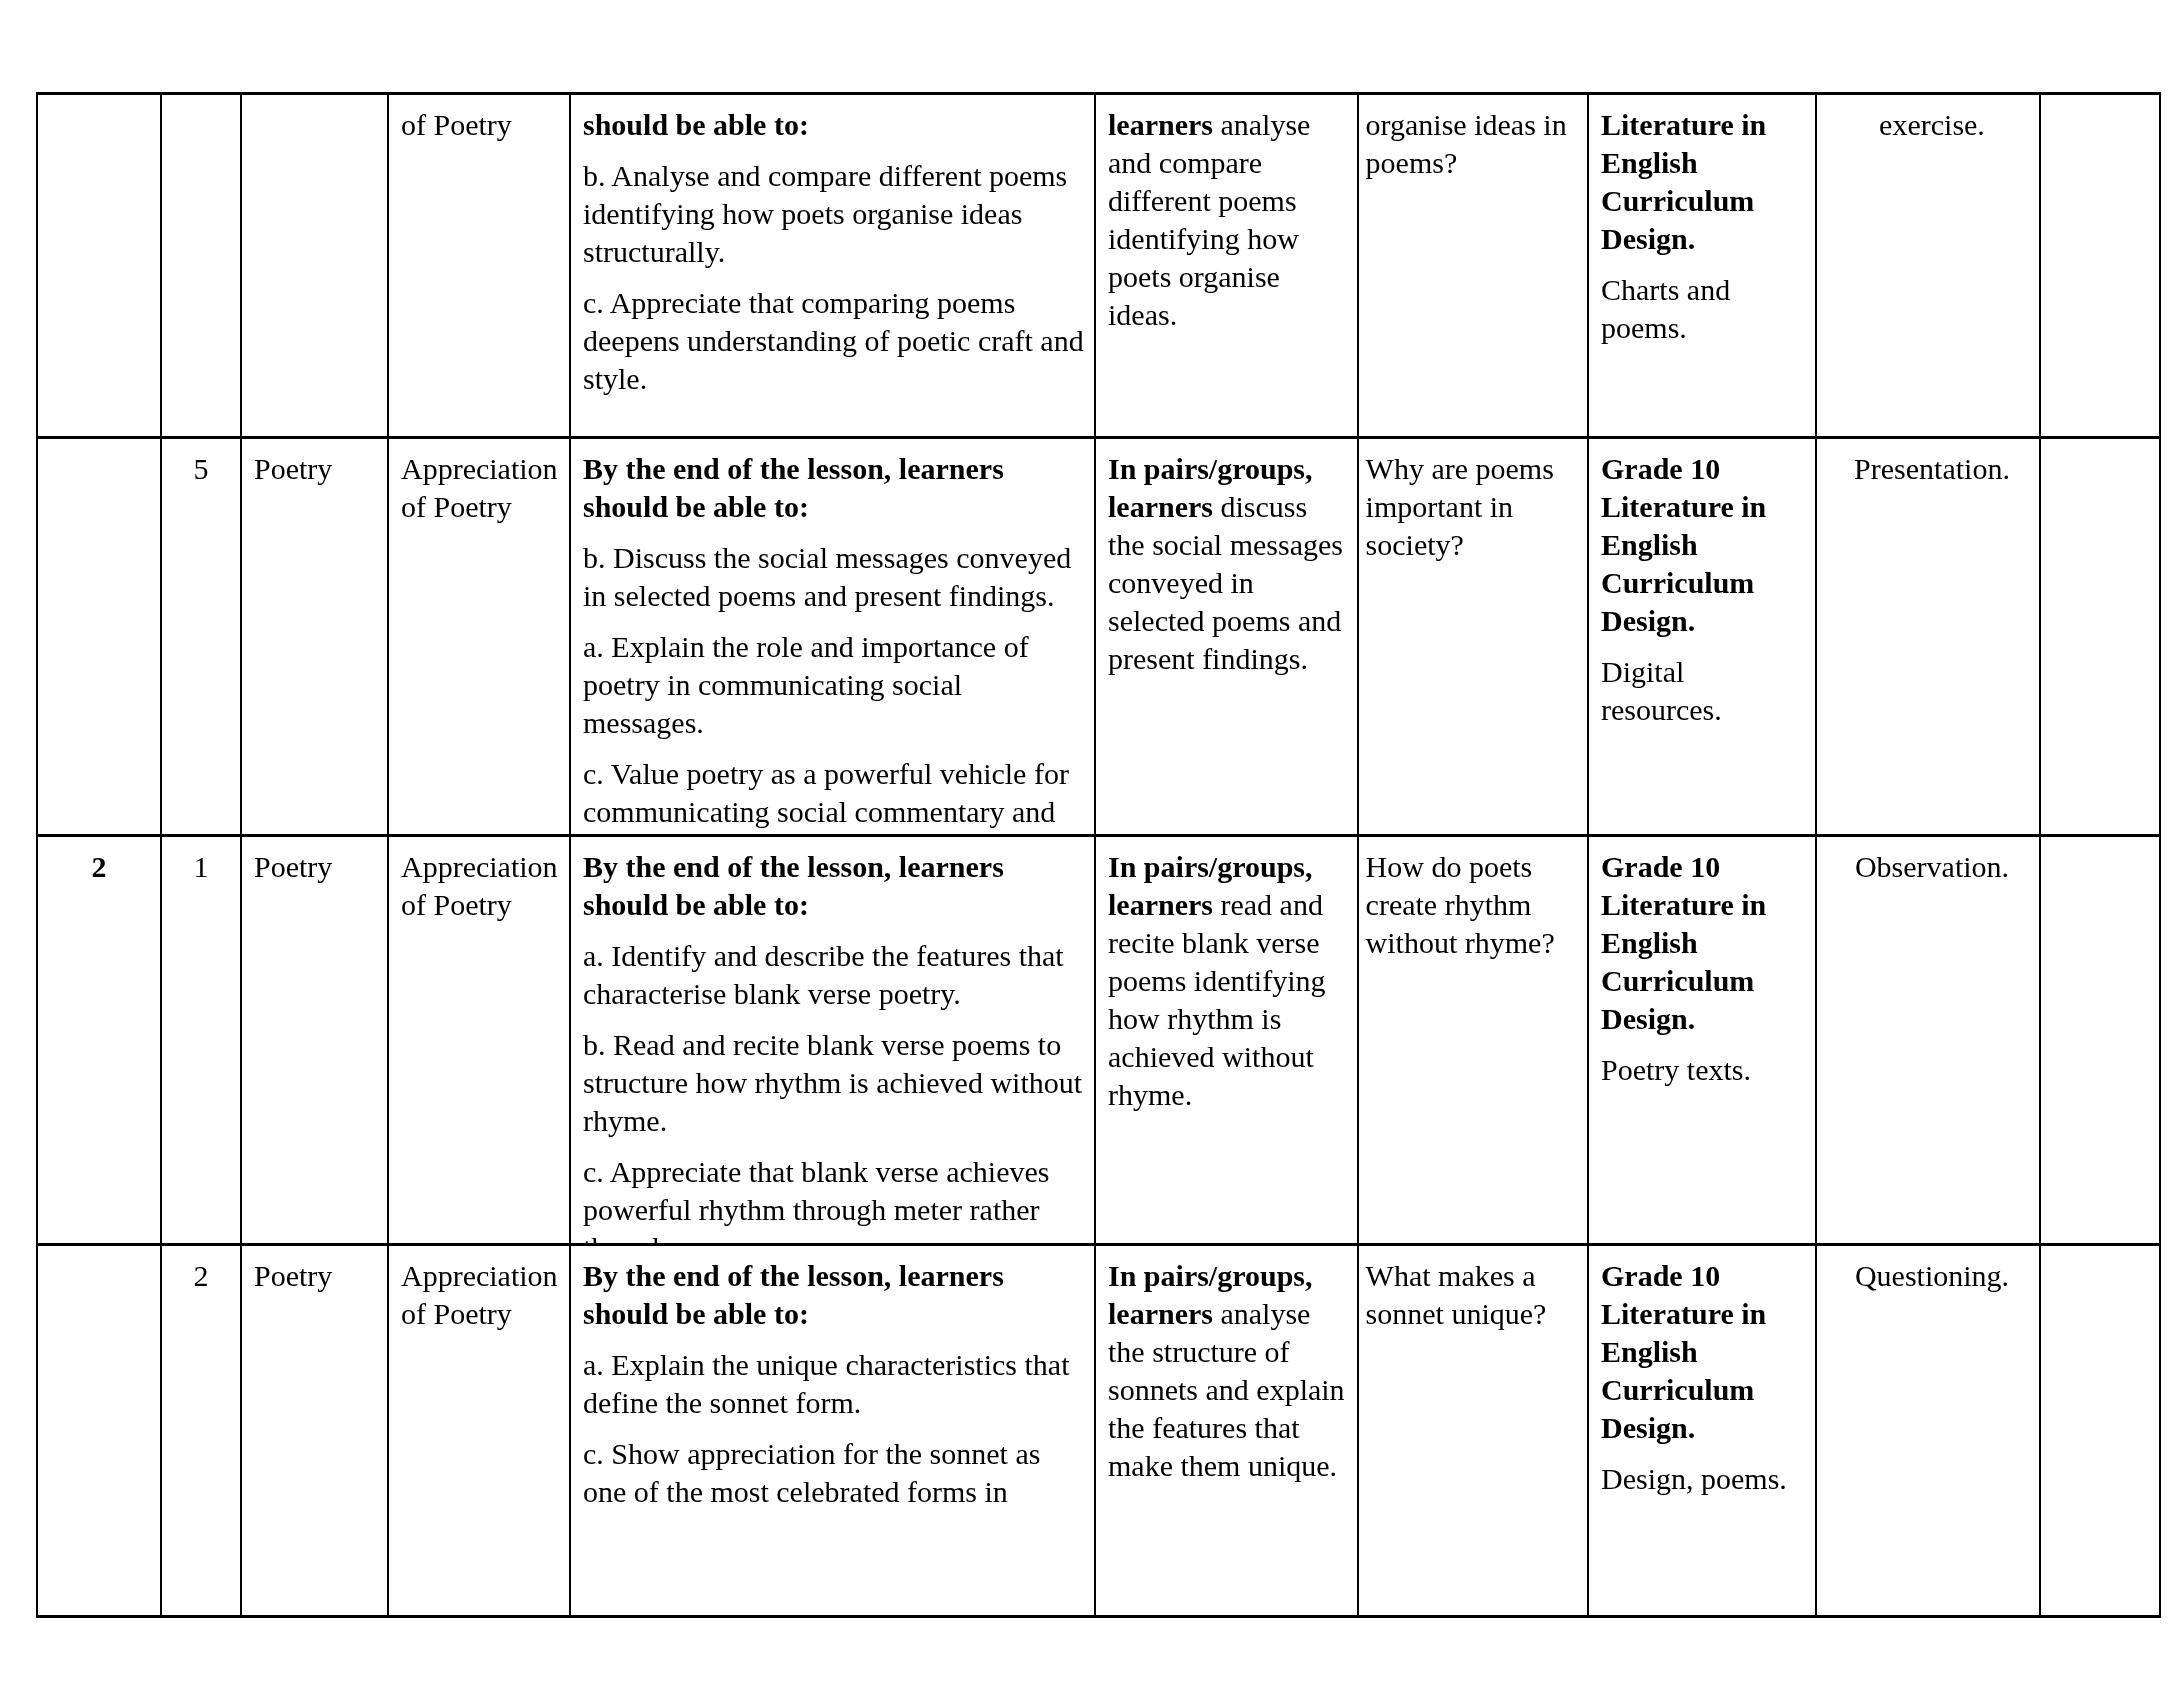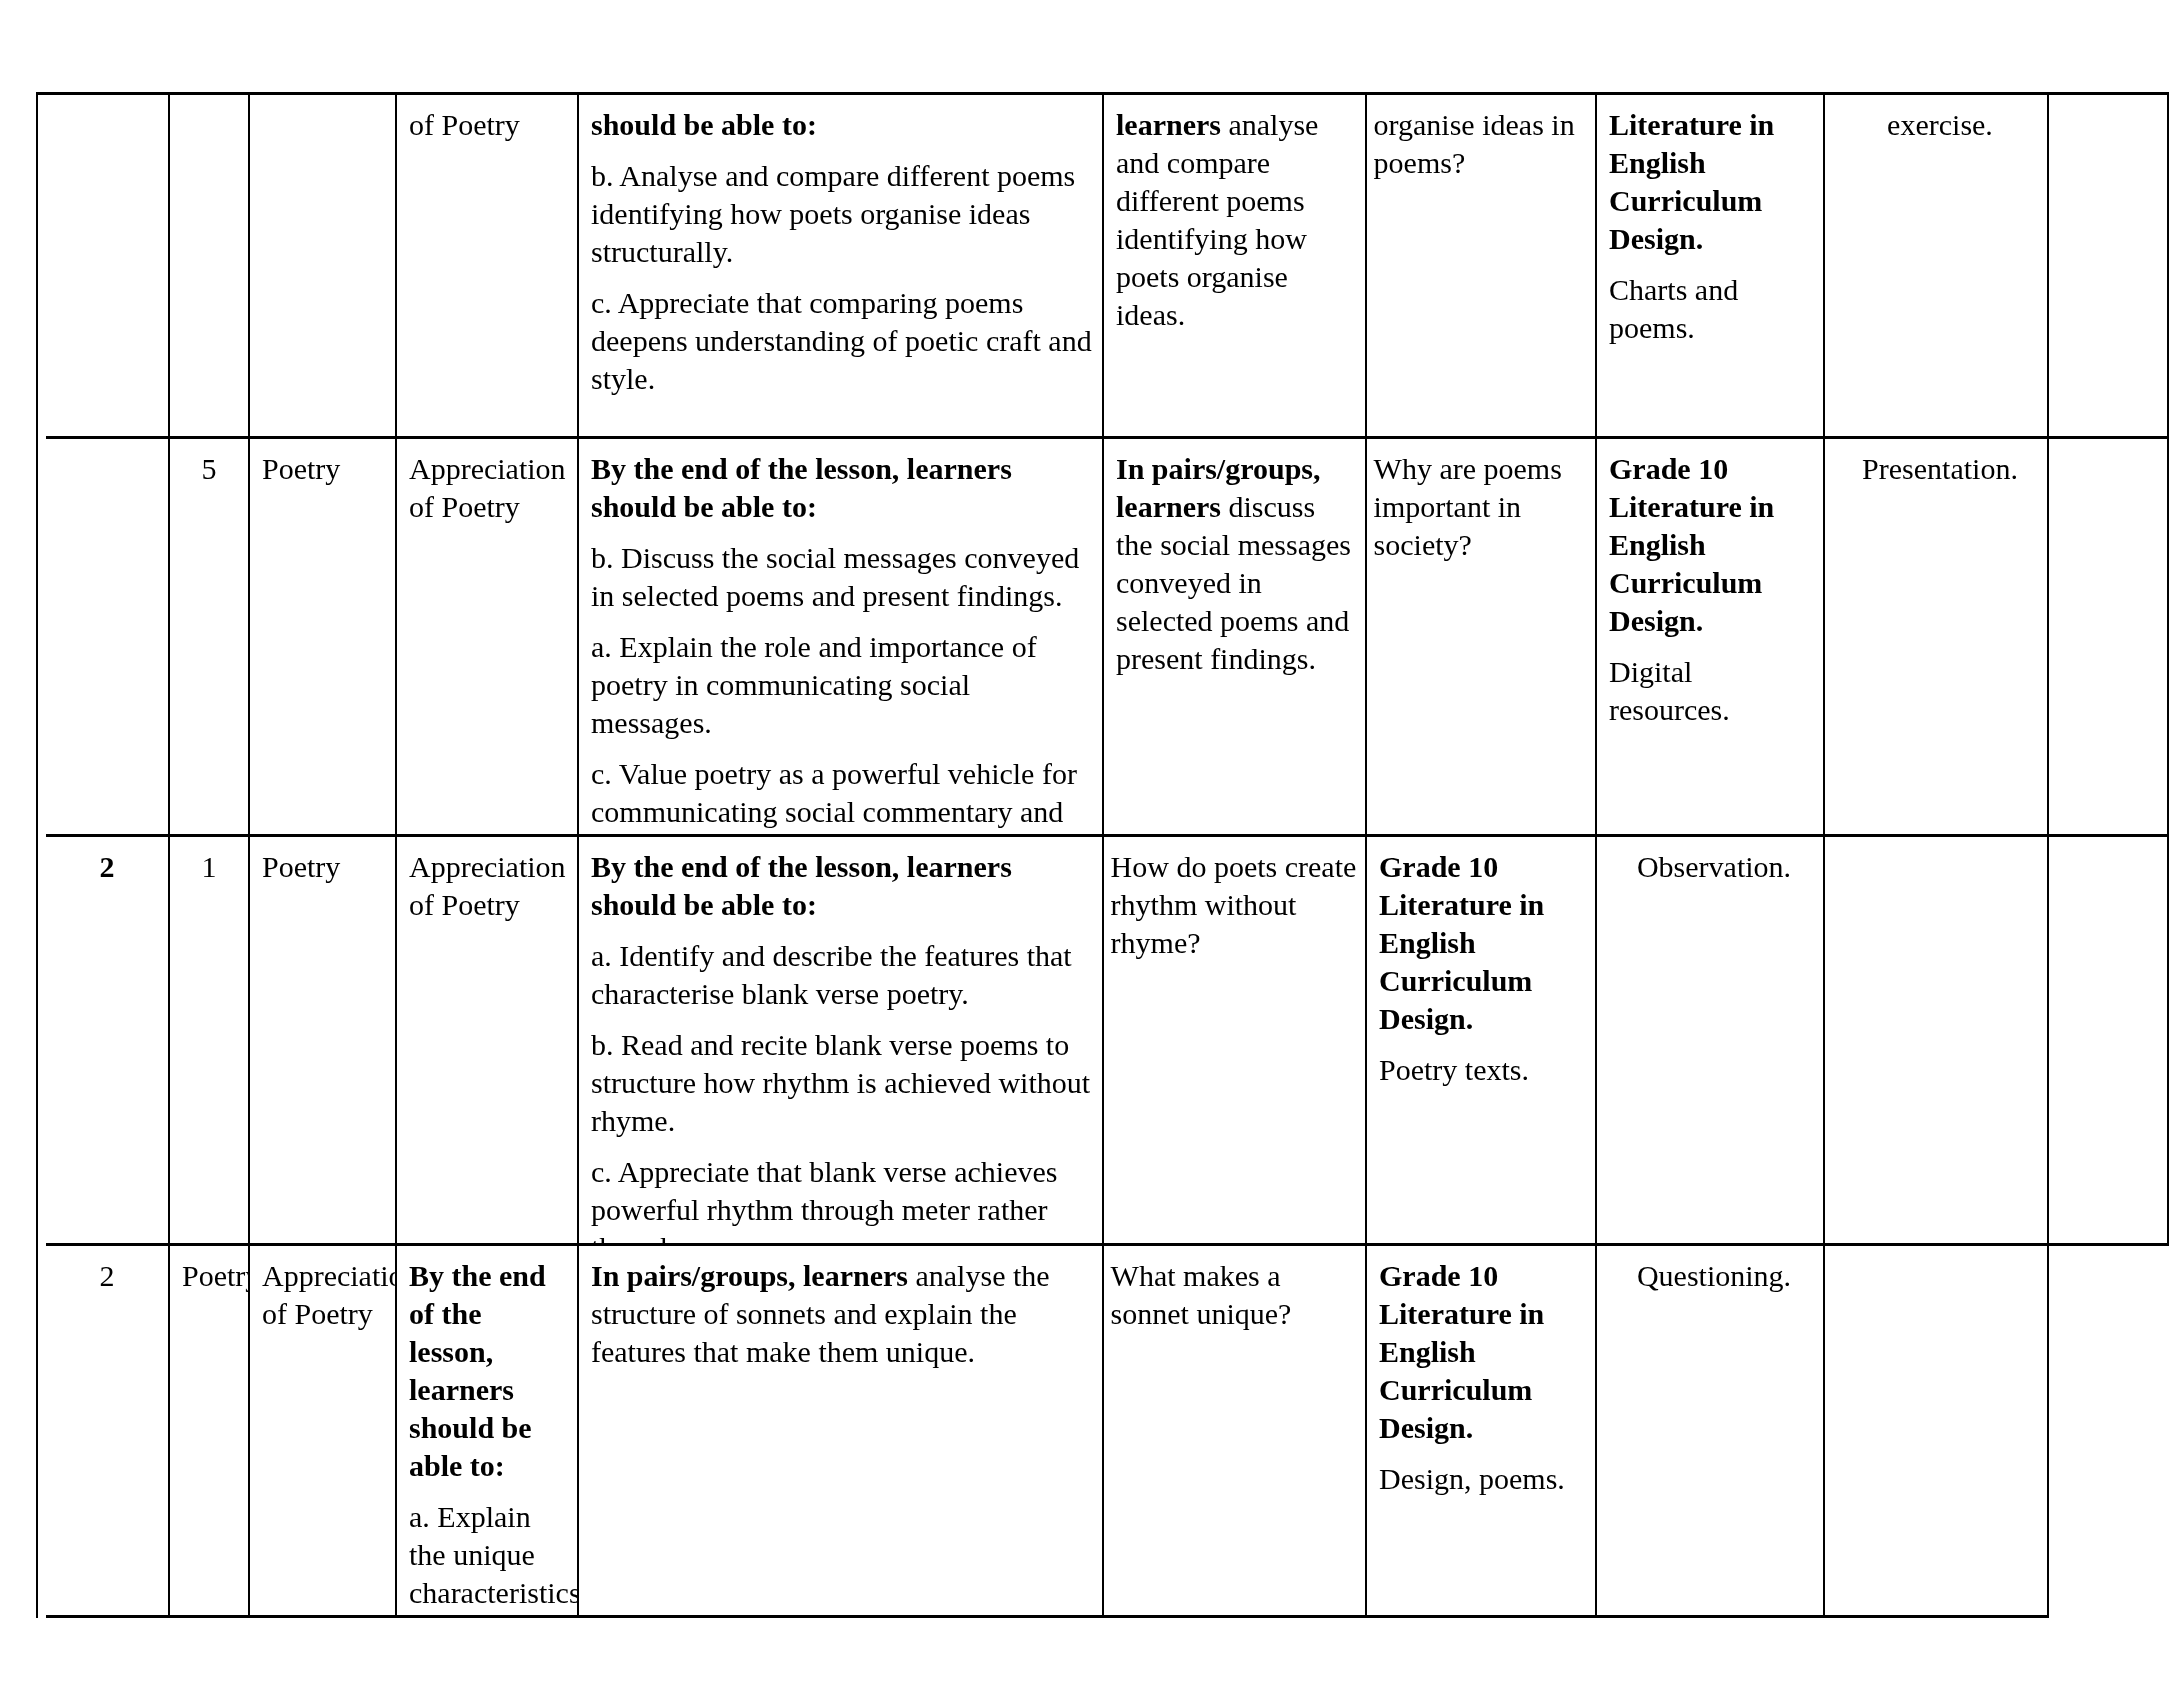--- a/index.html
+++ b/index.html
@@ -20,21 +20,20 @@
   .scheme-table {
     position: absolute;
     left: 36px;
     top: 92px;
     display: grid;
     grid-template-columns: 124px 80px 147px 182px 525px 263px 230px 228px 224px 120px;
     grid-template-rows: 344px 398px 409px 372px;
     border-left: 2px solid #000;
     border-top: 3.3px solid #000;
     background: #ffffff;
-    padding-left: 8px;
   }
   .cell {
     border-right: 2px solid #000;
     border-bottom: 3.3px solid #000;
     overflow: hidden;
     padding: 10.6px 6.6px 0 12px;
     box-sizing: border-box;
     vertical-align: top;
   }
   .cell p { margin: 0 0 13.2px 0; }
@@ -107,20 +106,23 @@
     <div class="cell c-week"><span>2</span></div>
     <div class="cell c-lesson"><span>1</span></div>
     <div class="cell c-strand"><span>Poetry</span></div>
     <div class="cell c-substrand"><span>Appreciation of Poetry</span></div>
     <div class="cell c-outcomes">
       <p class="bi">By the end of the lesson, learners should be able to:</p>
       <p>a. Identify and describe the features that characterise blank verse poetry.</p>
       <p>b. Read and recite blank verse poems to structure how rhythm is achieved without rhyme.</p>
       <p>c. Appreciate that blank verse achieves powerful rhythm through meter rather than rhyme.</p>
     </div>
+    <div class="cell c-experiences">
+      <p><b>In pairs/groups, learners</b><span> read and recite blank verse poems identifying how rhythm is achieved without rhyme.</span></p>
+    </div>
     <div class="cell c-inquiry">
       <p>How do poets create rhythm without rhyme?</p>
     </div>
     <div class="cell c-resources">
       <p class="b">Grade 10 Literature in English Curriculum Design.</p>
       <p>Poetry texts.</p>
     </div>
     <div class="cell c-assess">
       <p>Observation.</p>
     </div>

